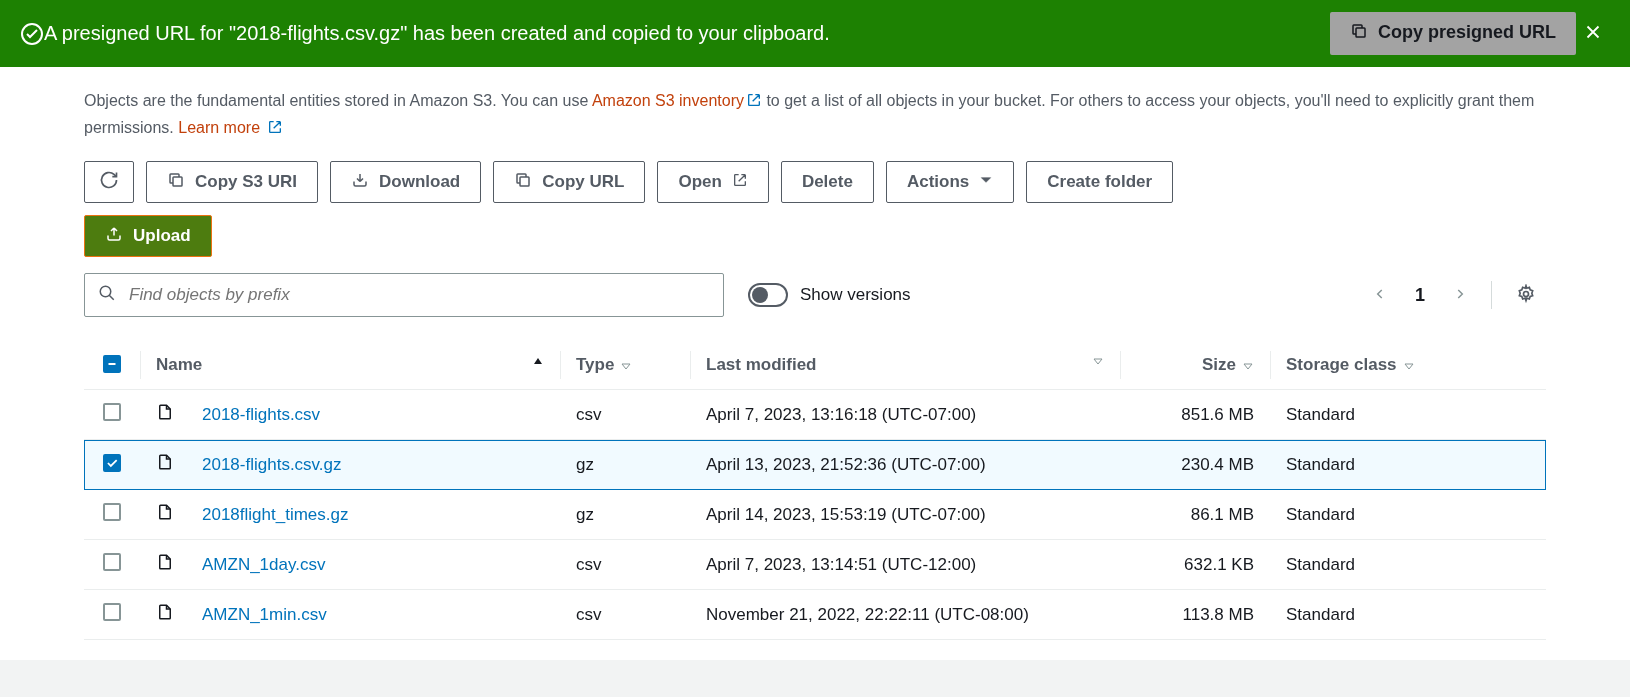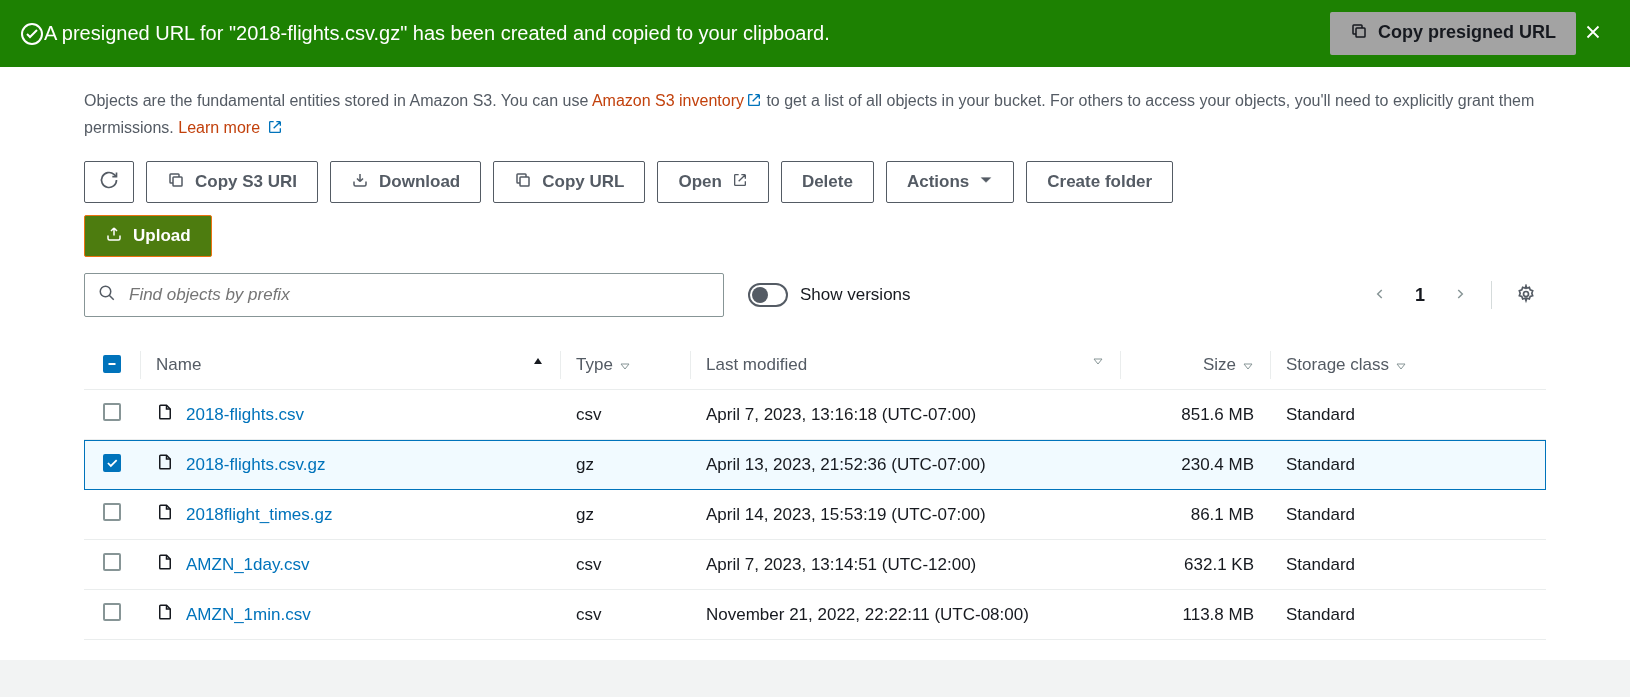--- a/index.html
+++ b/index.html
@@ -163,21 +163,21 @@
       margin: 0 6px;
     }
     
     table {
       width: 100%;
       border-collapse: collapse;
     }
     thead th {
       text-align: left;
       font-size: 17px;
-      font-weight: 400;
+      font-weight: 700;
       color: #545b64;
       padding: 14px 16px;
       border-bottom: 1px solid #eaeded;
       position: relative;
     }
     thead th.right { text-align: right; }
     thead th:not(:first-child)::before {
       content: "";
       position: absolute;
       left: 0;
@@ -198,21 +198,21 @@
     tbody tr.selected {
       background: #f1faff;
       outline: 1px solid #0073bb;
       outline-offset: -1px;
     }
     .file-link {
       color: #0073bb;
       text-decoration: none;
       display: inline-flex;
       align-items: center;
-      gap: 12px;
+      gap: 28px;
     }
     .file-icon { color: #16191f; }
     
     .checkbox {
       width: 18px;
       height: 18px;
       border: 2px solid #879596;
       border-radius: 2px;
       background: #fff;
       display: inline-flex;

